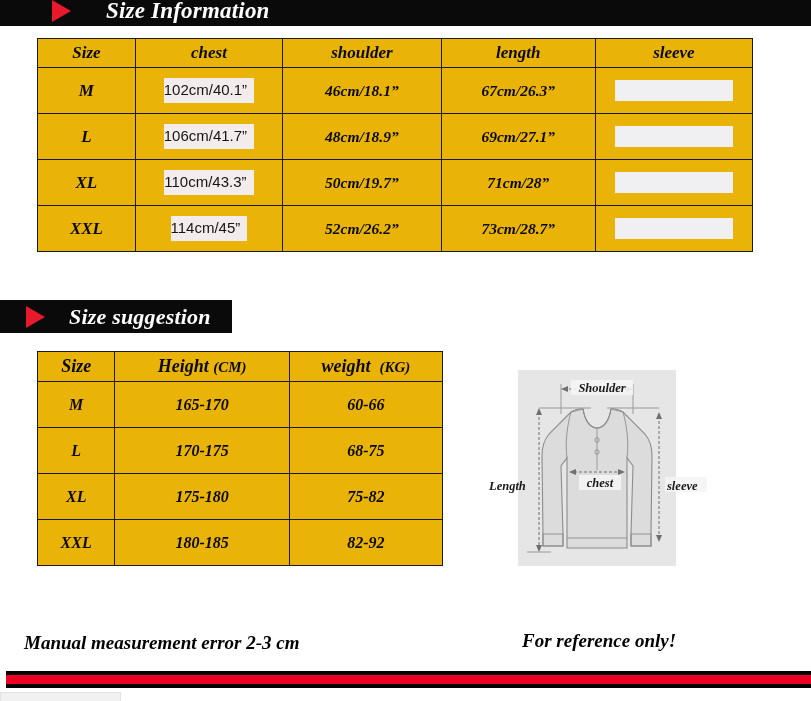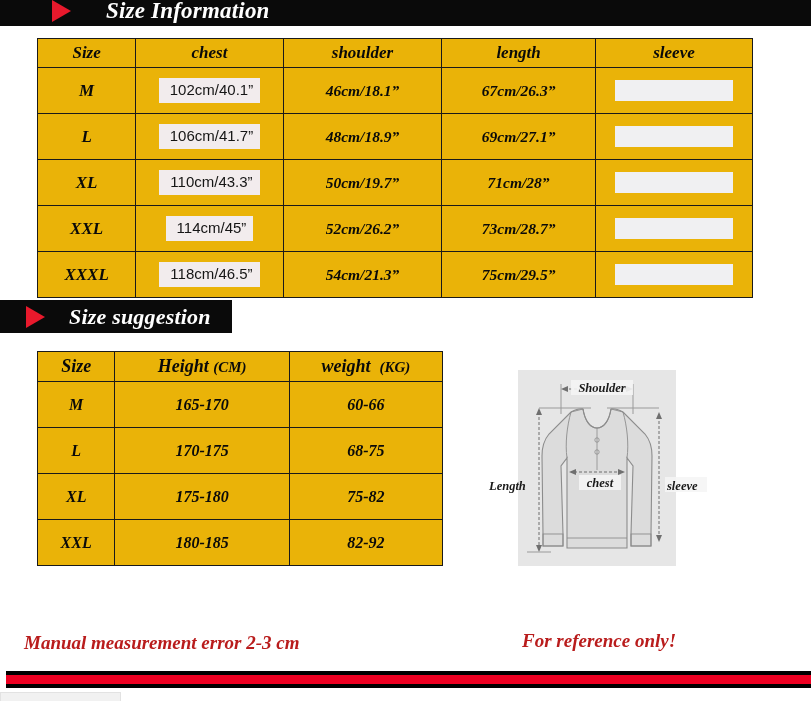--- a/index.html
+++ b/index.html
@@ -106,21 +106,21 @@
     font-size: 17px;
   }
   
   .chest-value {
     font-family: "Liberation Sans", sans-serif;
     font-style: normal;
     font-weight: normal;
     font-size: 15px;
     color: #151515;
     background: #f2eced;
-    padding: 3px 7px 4px 11px;
+    padding: 3px 7px 4px 0;
     display: inline-block;
     line-height: 1.15;
   }
   .sleeve-blank {
     display: block;
     width: 118px;
     height: 21px;
     margin: 0 auto;
     background: #f0f0f2;
   }
@@ -165,21 +165,21 @@
     font-style: italic;
     fill: #1a1a1a;
   }
 
   
   .footer-note {
     position: absolute;
     font-family: "Liberation Serif", serif;
     font-weight: bold;
     font-style: italic;
-    color: #b91c1c;
+    color: #000000;
     white-space: nowrap;
   }
   #note-manual-measurement {
     left: 24px;
     top: 632px;
     font-size: 19px;
   }
   #note-for-reference {
     left: 522px;
     top: 630px;
@@ -260,29 +260,20 @@
       <td>71cm/28”</td>
       <td>
           <span class="sleeve-blank"></span>
         </td>
     </tr>
     <tr>
       <td class="cell-size">XXL</td>
       <td><span class="chest-value">114cm/45”</span></td>
       <td>52cm/26.2”</td>
       <td>73cm/28.7”</td>
-      <td>
-          <span class="sleeve-blank"></span>
-        </td>
-    </tr>
-    <tr>
-      <td class="cell-size">XXXL</td>
-      <td><span class="chest-value">118cm/46.5”</span></td>
-      <td>54cm/21.3”</td>
-      <td>75cm/29.5”</td>
       <td>
           <span class="sleeve-blank"></span>
         </td>
     </tr>
   </tbody>
 </table>
 
 <div class="banner" id="banner-size-suggestion">
   <span class="banner-arrow"></span>
   <span class="banner-title">Size suggestion</span>

